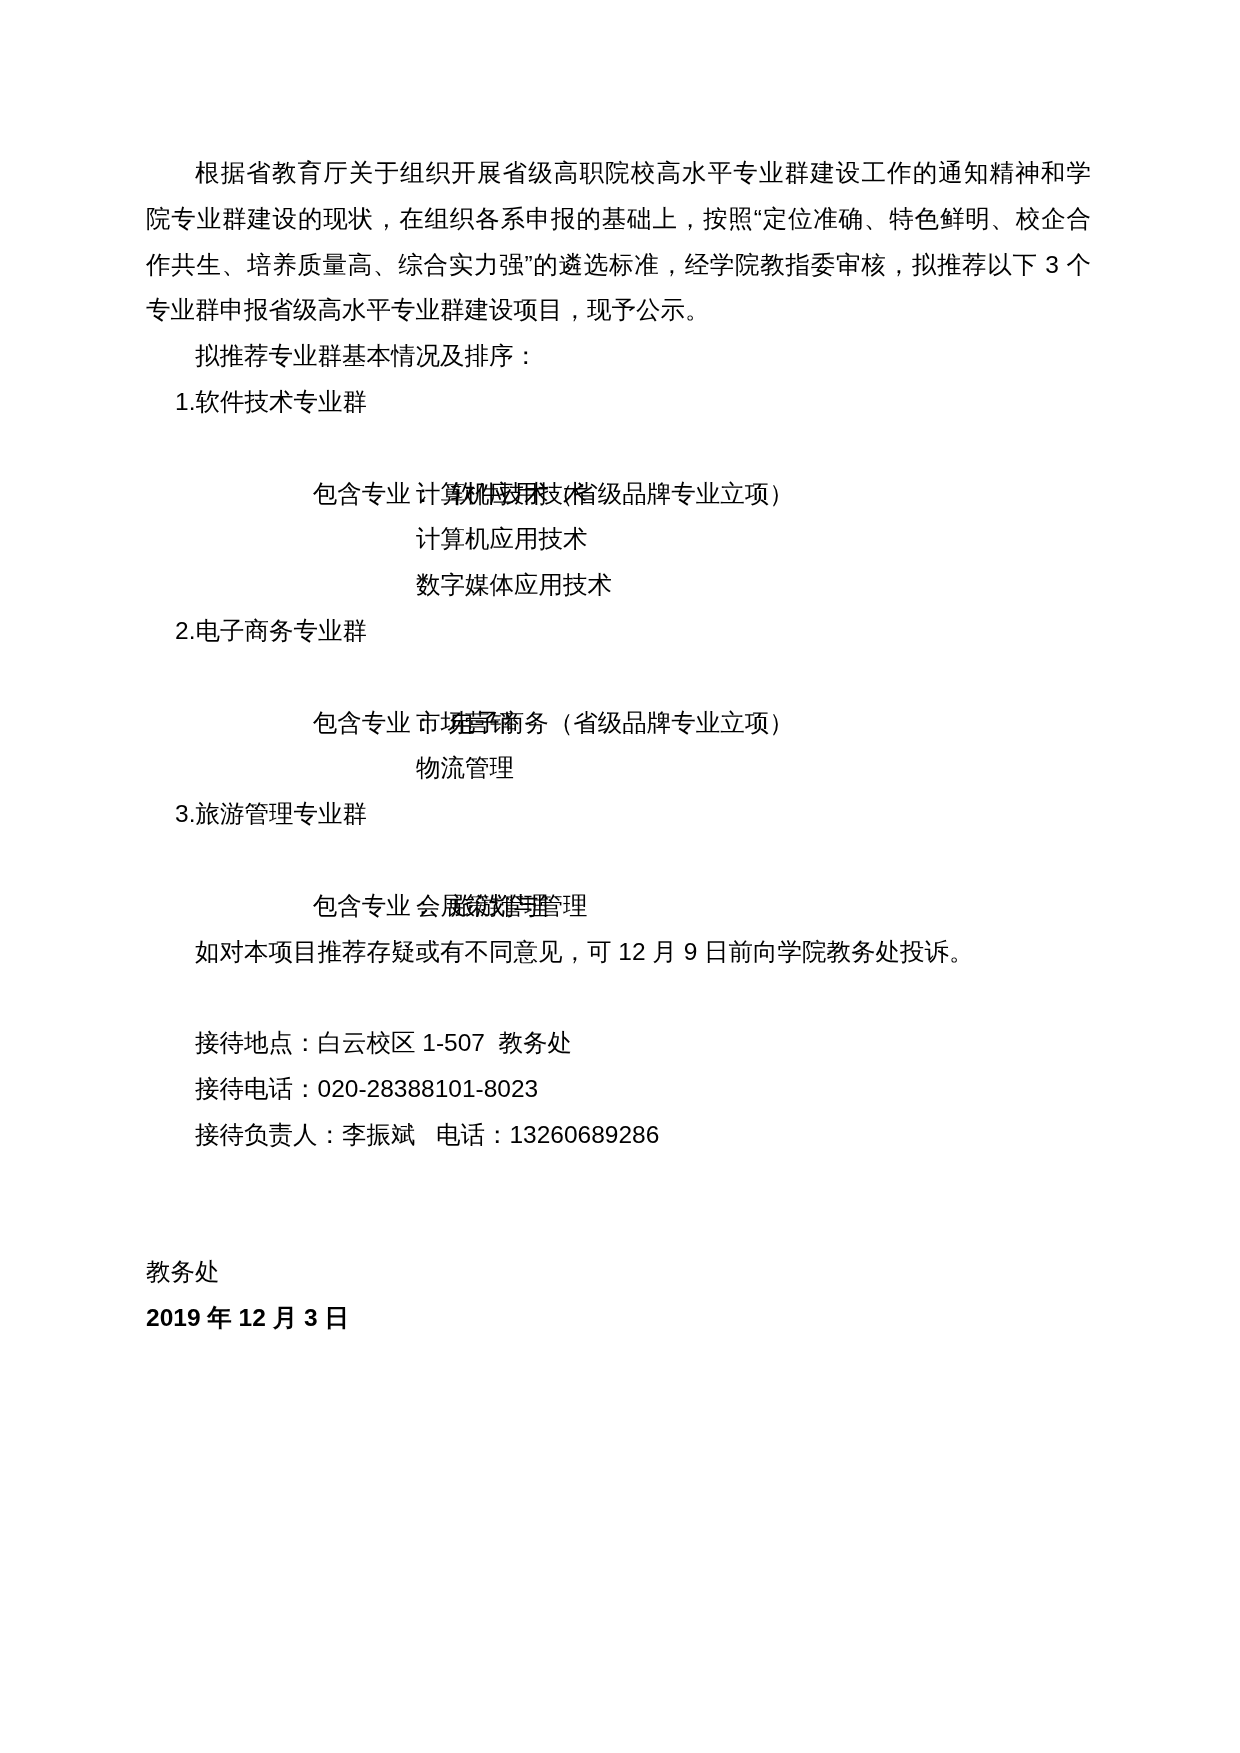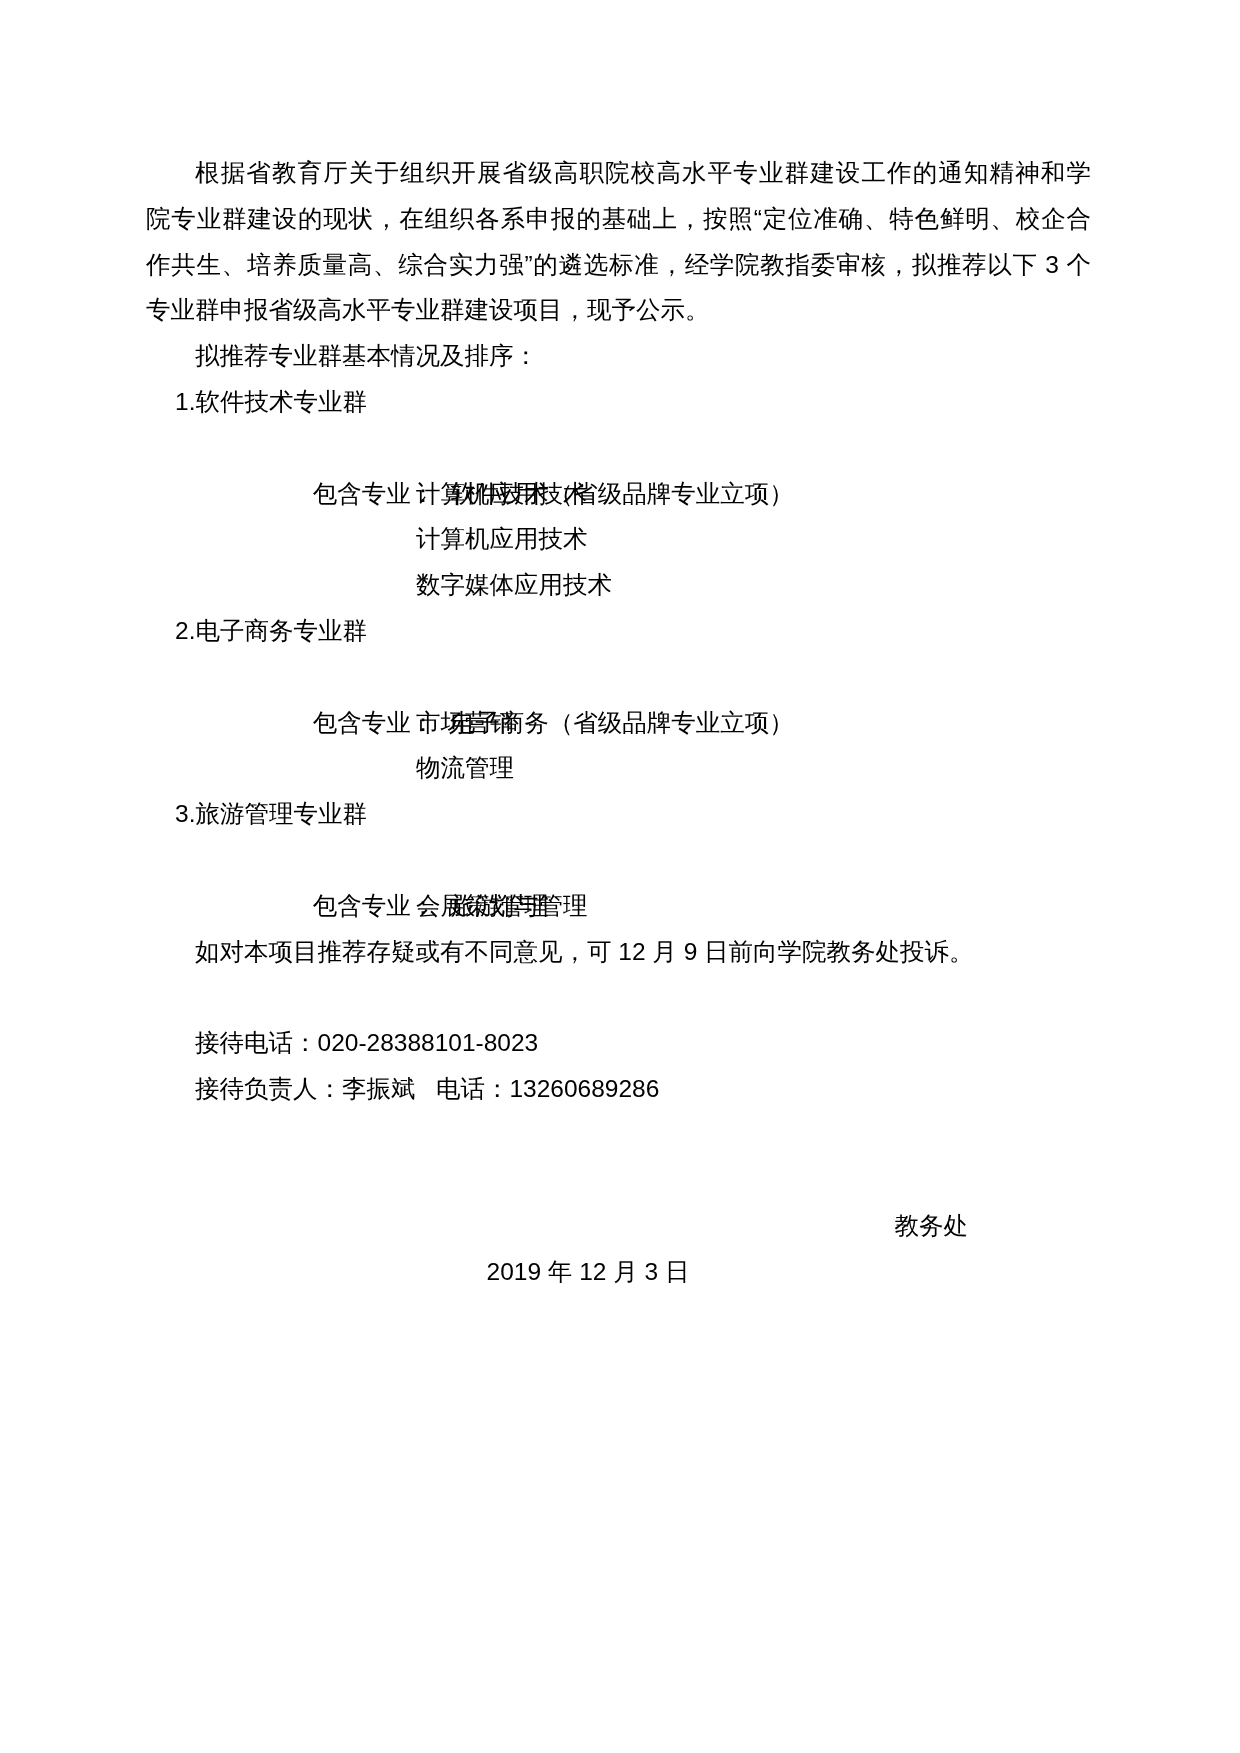--- a/index.html
+++ b/index.html
@@ -33,22 +33,22 @@
     text-align: justify;
     text-align-last: justify;
   }
   .p1 { padding-left: 49px; }          
   .indent2 { padding-left: 49px; white-space: pre; }
   .heading { padding-left: 29px; font-weight: 400; white-space: pre; }
   .contains { padding-left: 126px; white-space: pre; }
   .contains .lbl { display: inline-block; width: 138px; white-space: pre; }
   .major { padding-left: 270px; white-space: pre; }
   .blank { white-space: pre; }
-  .sig-dept { text-align: right; padding-right: 123px; white-space: pre; }
-  .sig-date { text-align: center; padding-right: 61px; white-space: pre; }
+  .sig-dept { text-align: left; padding-right: 123px; white-space: pre; }
+  .sig-date { text-align: left; padding-right: 61px; white-space: pre; font-weight: bold; }
 </style>
 </head>
 <body>
 
 <div class="page">
   <div class="doc">
 
     <div class="line j p1">根据省教育厅关于组织开展省级高职院校高水平专业群建设工作的通知精神和学</div>
     <div class="line j">院专业群建设的现状，在组织各系申报的基础上，按照“定位准确、特色鲜明、校企合</div>
     <div class="line j">作共生、培养质量高、综合实力强”的遴选标准，经学院教指委审核，拟推荐以下 3 个</div>
@@ -74,20 +74,21 @@
     <div class="line heading">3.旅游管理专业群</div>
     <div class="line contains">
       <span class="lbl">包含专业：</span><span>旅游管理</span>
     </div>
     <div class="line major">会展策划与管理</div>
 
     <div class="line indent2">如对本项目推荐存疑或有不同意见，可 12 月 9 日前向学院教务处投诉。</div>
 
     <div class="line blank"></div>
 
+    <div class="line indent2">接待地点：白云校区 1-507  教务处</div>
     <div class="line indent2">接待电话：020-28388101-8023</div>
     <div class="line indent2">接待负责人：李振斌   电话：13260689286</div>
 
     <div class="line blank"></div>
     <div class="line blank"></div>
 
     <div class="line sig-dept">教务处</div>
     <div class="line sig-date">2019 年 12 月 3 日</div>
 
   </div>

